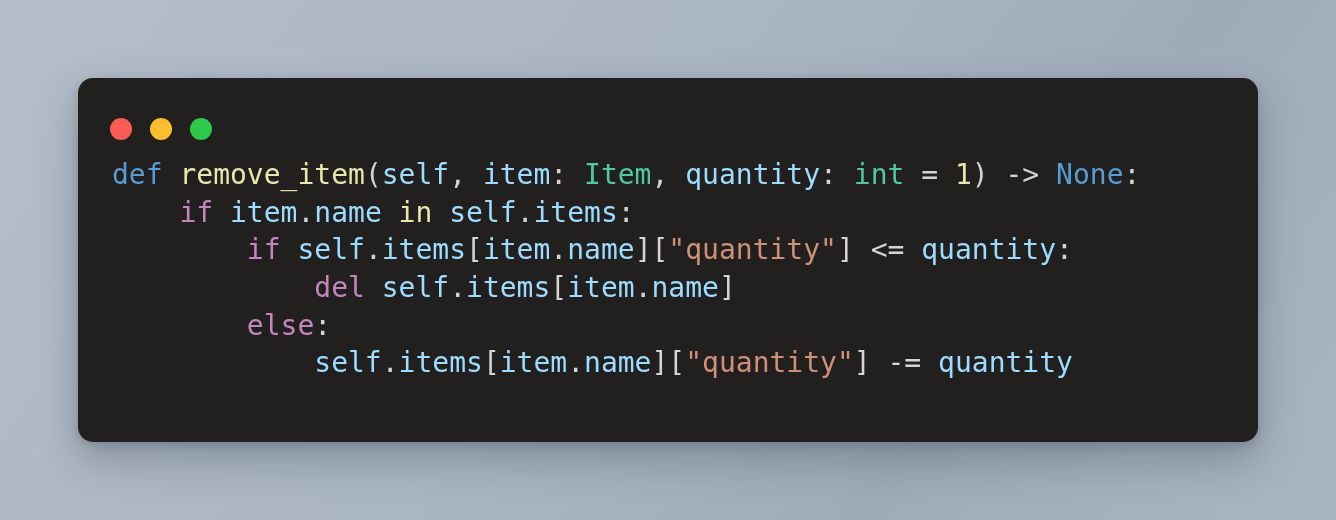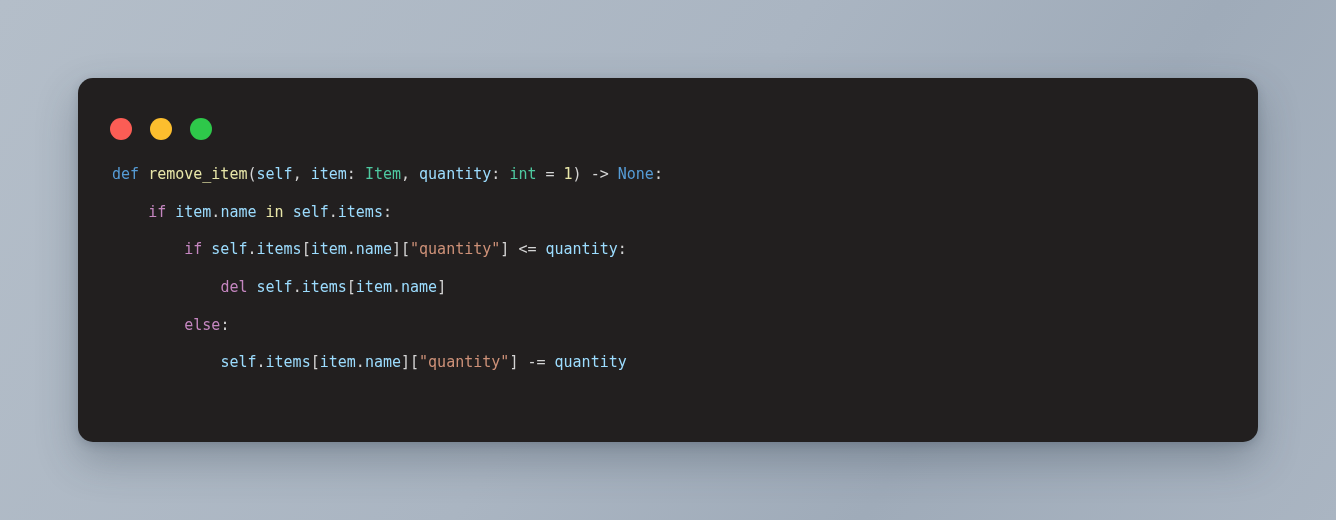--- a/index.html
+++ b/index.html
@@ -55,21 +55,21 @@
   .code-body {
     position: absolute;
     left: 34px;
     top: 78px;
     right: 14px;
   }
   pre.code {
     margin: 0;
     padding: 0;
     font-family: "DejaVu Sans Mono", monospace;
-    font-size: 15px;
+    font-size: 28px;
     line-height: 37.7px;
     letter-spacing: 0px;
     color: #e6e6e6;
     white-space: pre;
     -webkit-font-smoothing: antialiased;
   }
   .ln { display: block; height: 37.7px; }
 
   
   .tok { white-space: pre; }

